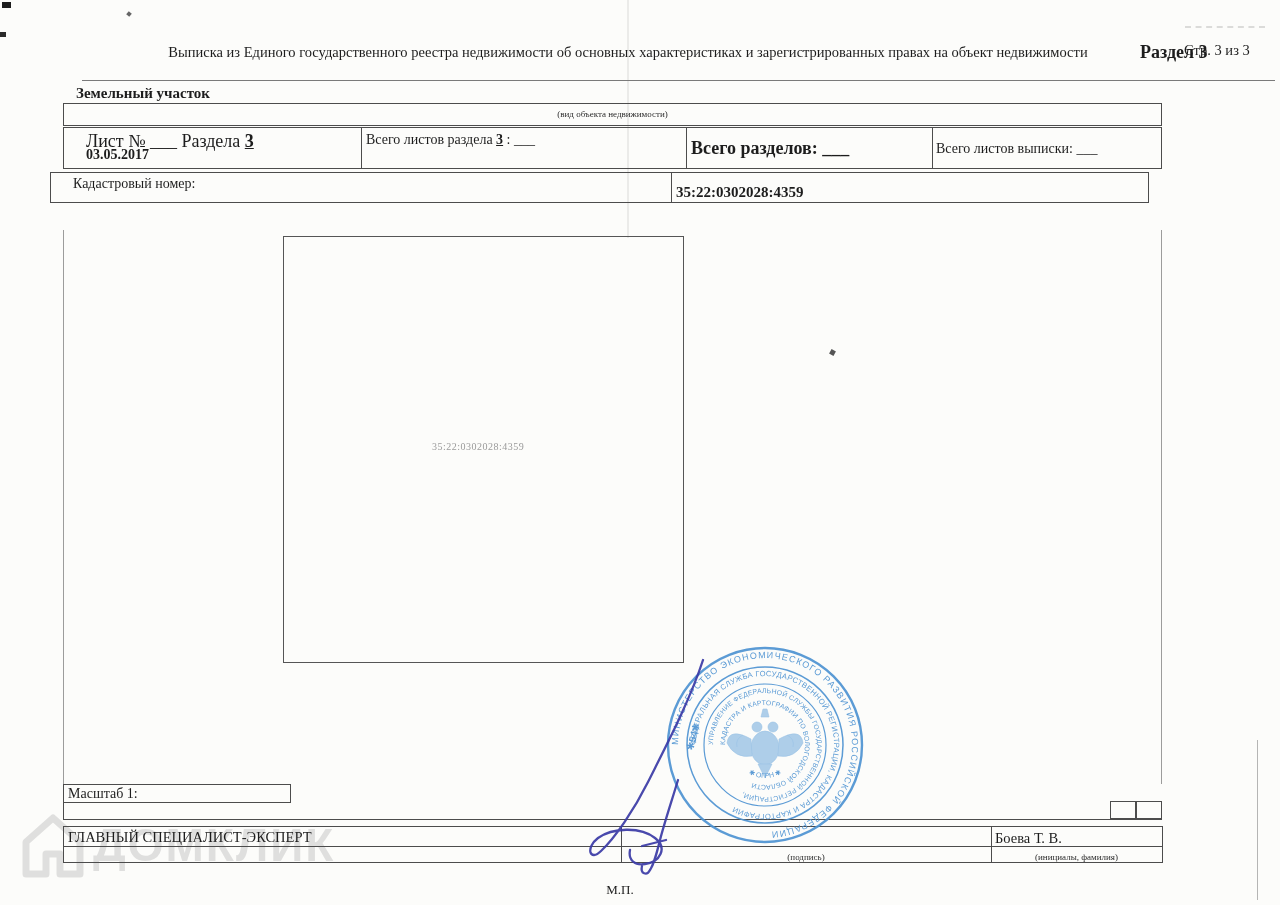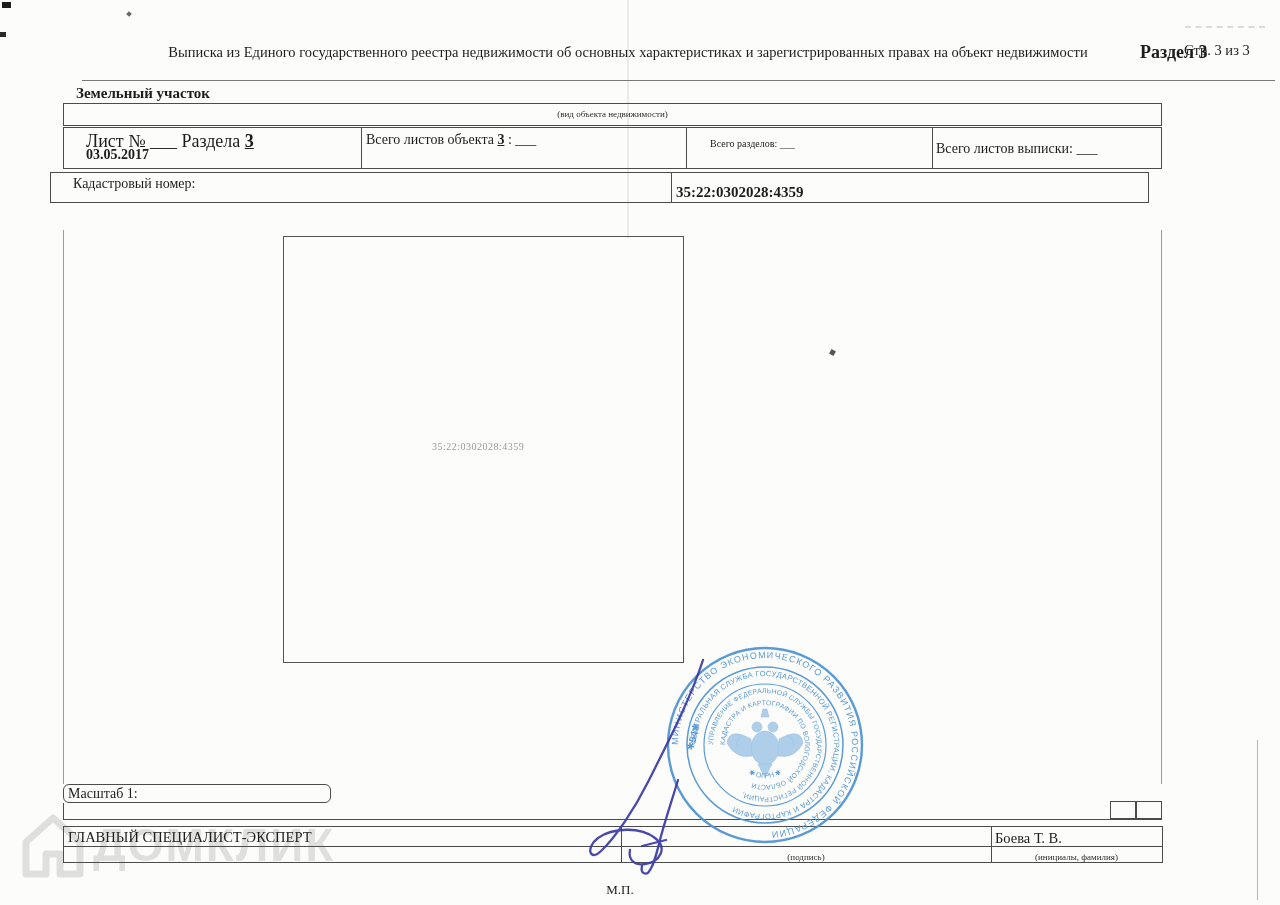--- a/index.html
+++ b/index.html
@@ -59,26 +59,26 @@
     <div class="vline" style="left:622px;top:0;height:40px;"></div>
     <div class="vline" style="left:868px;top:0;height:40px;"></div>
     <div class="t" style="left:22px;top:3px;font-size:18px;">
       <span>Лист №</span>
       <span>___</span>
       <span>Раздела</span>
       <span class="uval">3</span>
     </div>
     <div class="t b" style="left:22px;top:19px;font-size:14px;">03.05.2017</div>
     <div class="t" style="left:302px;top:4px;font-size:14px;">
-      <span>Всего листов объекта</span>
+      <span>Всего листов раздела</span>
       <span class="uval">3</span>
       <span>:</span>
       <span>___</span>
     </div>
-    <div class="t" style="left:646px;top:10px;font-size:10px;">
+    <div class="t" style="left:627px;top:10px;font-size:18px;font-weight:bold;">
       <span>Всего разделов:</span>
       <span>___</span>
     </div>
     <div class="t" style="left:872px;top:13px;font-size:14px;">
       <span>Всего листов выписки:</span>
       <span>___</span>
     </div>
   </div>
 
   <div class="cell" style="left:50px;top:172px;width:1099px;height:31px;">
@@ -87,21 +87,21 @@
     <div class="t b" style="left:625px;top:11px;font-size:15px;">35:22:0302028:4359</div>
   </div>
 
 
   <div style="position:absolute;left:63px;top:230px;width:1099px;height:554px;border-left:1px solid rgba(76,76,76,.55);border-right:1px solid rgba(76,76,76,.55);box-sizing:border-box;">
     <div class="cell" style="left:219px;top:6px;width:401px;height:427px;border-color:#555;">
       <div class="t" style="left:148px;top:204px;font-size:10px;letter-spacing:.5px;color:#9a9a9a;">35:22:0302028:4359</div>
     </div>
   </div>
 
-  <div class="cell" style="left:63px;top:784px;width:268px;height:19px;border-radius:6px;">
+  <div class="cell" style="left:63px;top:784px;width:228px;height:19px;">
     <div class="t" style="left:4px;top:1px;font-size:14px;">Масштаб 1:</div>
   </div>
   <div class="hline" style="left:63px;top:819px;width:1099px;"></div>
   <div class="vline" style="left:63px;top:803px;height:16px;"></div>
   <div class="vline" style="left:1161px;top:803px;height:16px;"></div>
   <div class="cell" style="left:1110px;top:801px;width:26px;height:18px;"></div>
   <div class="cell" style="left:1136px;top:801px;width:26px;height:18px;"></div>
 
   <div class="cell" style="left:63px;top:826px;width:1100px;height:37px;">
     <div class="vline" style="left:557px;top:0;height:35px;"></div>

